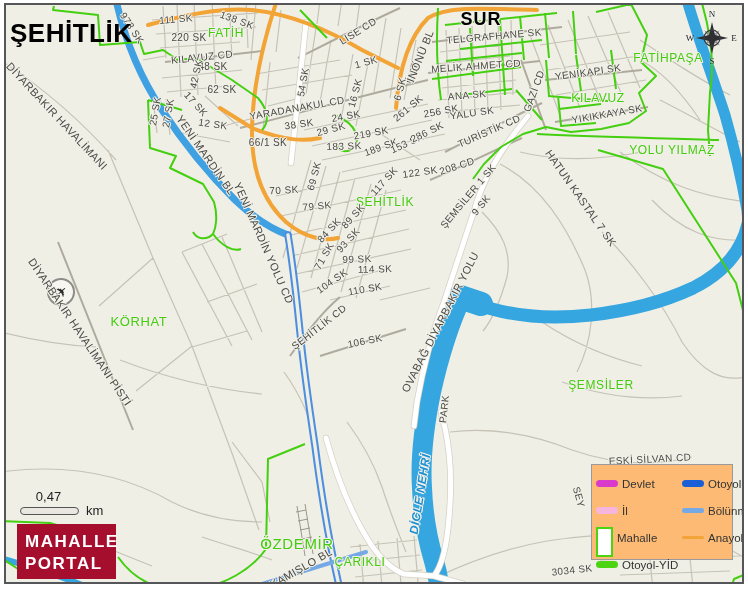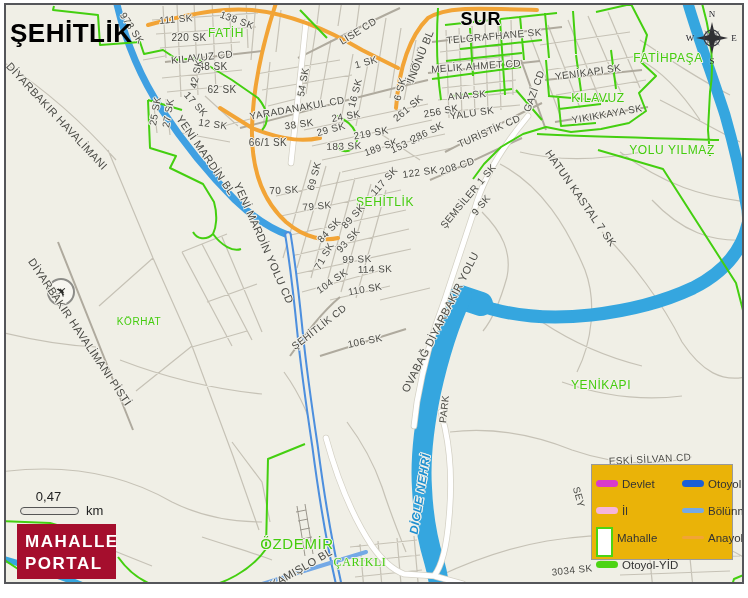--- a/index.html
+++ b/index.html
@@ -18,21 +18,21 @@
   .title .t1{font-size:26px;font-weight:bold;letter-spacing:.5px;line-height:27px;}
   .title .t2{font-size:24px;font-weight:normal;letter-spacing:.5px;line-height:26px;color:#111;}
   .scale{position:absolute;z-index:4;color:#222;}
   .scale .num{position:absolute;left:20px;top:-18px;width:57px;text-align:center;font-size:13px;}
   .scale .bar{position:absolute;left:20px;top:0;width:57px;height:6px;background:#E9E7E0;
     border:1px solid #555;border-radius:4px;}
   .scale .unit{position:absolute;left:86px;top:-4px;font-size:13px;}
   .logo{position:absolute;left:17px;top:524px;width:99px;height:55px;background:#A50E2D;z-index:4;
     color:#fff;font-weight:bold;font-size:17px;letter-spacing:1.5px;line-height:22px;
     padding:7px 0 0 8px;box-sizing:border-box;}
-  .legend{position:absolute;left:591px;top:464px;width:142px;height:96px;background:#eab308;
+  .legend{position:absolute;left:591px;top:464px;width:142px;height:96px;background:#fdba74;
     border:1px solid #9a9a9a;z-index:5;box-sizing:border-box;}
   .legend-items{display:grid;grid-template-rows:repeat(4,27px);grid-auto-flow:column;
     grid-template-columns:86px 1fr;padding:5px 2px 2px 4px;}
   .lrow{display:flex;align-items:center;gap:4px;overflow:visible;}
   .lt{font-size:11.5px;color:#333;white-space:nowrap;}
   .sw{flex:0 0 auto;width:22px;}
   .sw.line-thick{height:7px;border-radius:4px;}
   .sw.line-med{height:5px;border-radius:3px;}
   .sw.line-thin{height:3px;border-radius:2px;}
   .sw.line-none{height:5px;background:transparent;}
@@ -177,21 +177,21 @@
           <div class="lbl" style="left: 202px; top: 57px; transform: translate(-50%, -50%) rotate(-6deg);">KILAVUZ CD</div>
           <div class="lbl" style="left: 213px; top: 66px; transform: translate(-50%, -50%) rotate(0deg);">48 SK</div>
           <div class="lbl" style="left: 196px; top: 74px; transform: translate(-50%, -50%) rotate(-78deg);">42 SK</div>
           <div class="lbl" style="left: 222px; top: 89px; transform: translate(-50%, -50%) rotate(0deg);">62 SK</div>
           <div class="lbl" style="left: 196px; top: 104px; transform: translate(-50%, -50%) rotate(48deg);">17 SK</div>
           <div class="lbl" style="left: 213px; top: 124px; transform: translate(-50%, -50%) rotate(8deg);">12 SK</div>
           <div class="lbl" style="left: 155px; top: 111px; transform: translate(-50%, -50%) rotate(-80deg);">25 SK</div>
           <div class="lbl" style="left: 168px; top: 113px; transform: translate(-50%, -50%) rotate(-80deg);">27 SK</div>
           <div class="lbl" style="left: 57px; top: 116px; font-size: 11px; transform: translate(-50%, -50%) rotate(47deg);">DİYARBAKIR HAVALİMANI</div>
           <div class="lbl" style="left: 80px; top: 332px; font-size: 11px; transform: translate(-50%, -50%) rotate(56deg);">DİYARBAKIR HAVALİMANI PİSTİ</div>
-          <div class="lbl mah" style="left: 139px; top: 321px; font-size: 10px; transform: translate(-50%, -50%) rotate(0deg);">KÖRHAT</div>
+          <div class="lbl mah" style="left: 139px; top: 321px; font-size: 13px; transform: translate(-50%, -50%) rotate(0deg);">KÖRHAT</div>
           <div class="lbl" style="left: 206px; top: 155px; font-size: 11px; transform: translate(-50%, -50%) rotate(55deg);">YENİ MARDİN BL</div>
           <div class="lbl" style="left: 264px; top: 243px; font-size: 11px; transform: translate(-50%, -50%) rotate(66deg);">YENİ MARDİN YOLU CD</div>
           <div class="lbl" style="left: 268px; top: 142px; transform: translate(-50%, -50%) rotate(0deg);">66/1 SK</div>
           <div class="lbl" style="left: 297px; top: 108px; transform: translate(-50%, -50%) rotate(-10deg);">YARADANAKUL CD</div>
           <div class="lbl" style="left: 299px; top: 124px; transform: translate(-50%, -50%) rotate(-8deg);">38 SK</div>
           <div class="lbl" style="left: 331px; top: 129px; transform: translate(-50%, -50%) rotate(-15deg);">29 SK</div>
           <div class="lbl" style="left: 371px; top: 133px; transform: translate(-50%, -50%) rotate(-10deg);">219 SK</div>
           <div class="lbl" style="left: 344px; top: 146px; transform: translate(-50%, -50%) rotate(-2deg);">183 SK</div>
           <div class="lbl" style="left: 381px; top: 147px; transform: translate(-50%, -50%) rotate(-20deg);">189 SK</div>
           <div class="lbl" style="left: 407px; top: 143px; transform: translate(-50%, -50%) rotate(-25deg);">153 SK</div>
@@ -234,23 +234,23 @@
           <div class="lbl" style="left: 324px; top: 256px; transform: translate(-50%, -50%) rotate(-60deg);">71 SK</div>
           <div class="lbl" style="left: 357px; top: 259px; transform: translate(-50%, -50%) rotate(-2deg);">99 SK</div>
           <div class="lbl" style="left: 375px; top: 269px; transform: translate(-50%, -50%) rotate(-2deg);">114 SK</div>
           <div class="lbl" style="left: 332px; top: 281px; transform: translate(-50%, -50%) rotate(-35deg);">104 SK</div>
           <div class="lbl" style="left: 365px; top: 289px; transform: translate(-50%, -50%) rotate(-10deg);">110 SK</div>
           <div class="lbl" style="left: 319px; top: 327px; transform: translate(-50%, -50%) rotate(-38deg);">ŞEHİTLİK CD</div>
           <div class="lbl" style="left: 365px; top: 341px; transform: translate(-50%, -50%) rotate(-12deg);">106 SK</div>
           <div class="lbl" style="left: 440px; top: 322px; font-size: 11px; transform: translate(-50%, -50%) rotate(-63deg);">OVABAĞ DİYARBAKIR YOLU</div>
           <div class="lbl" style="left: 444px; top: 409px; transform: translate(-50%, -50%) rotate(-84deg);">PARK</div>
           <div class="lbl water" style="left: 420px; top: 494px; font-size: 12px; transform: translate(-50%, -50%) rotate(-81deg);">DİCLE NEHRİ</div>
-          <div class="lbl mah" style="left: 601px; top: 385px; transform: translate(-50%, -50%) rotate(0deg);">YENİKAPI</div>
+          <div class="lbl mah" style="left: 601px; top: 385px; transform: translate(-50%, -50%) rotate(0deg);">ŞEMSİLER</div>
           <div class="lbl mah" style="left: 297px; top: 543px; font-size: 15px; transform: translate(-50%, -50%) rotate(0deg);">ÖZDEMİR</div>
-          <div class="lbl mah" style="left: 360px; top: 562px; transform: translate(-50%, -50%) rotate(0deg); font-family: Liberation Serif, serif;">ÇARIKLI</div>
+          <div class="lbl mah" style="left: 360px; top: 562px; transform: translate(-50%, -50%) rotate(0deg);">ÇARIKLI</div>
           <div class="lbl" style="left: 301px; top: 568px; font-size: 11px; transform: translate(-50%, -50%) rotate(-30deg);">KAMIŞLO BL</div>
           <div class="lbl" style="left: 650px; top: 459px; transform: translate(-50%, -50%) rotate(-3deg);">ESKİ SİLVAN CD</div>
           <div class="lbl" style="left: 579px; top: 497px; transform: translate(-50%, -50%) rotate(75deg);">SEY</div>
           <div class="lbl" style="left: 572px; top: 570px; transform: translate(-50%, -50%) rotate(-6deg);">3034 SK</div>
         </div>
 
       <div class="title">
         <div class="t1">ŞEHİTLİK</div>
       </div>
 

